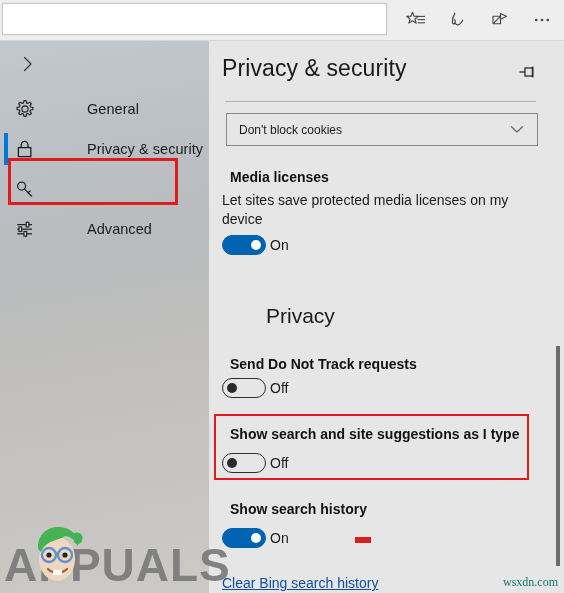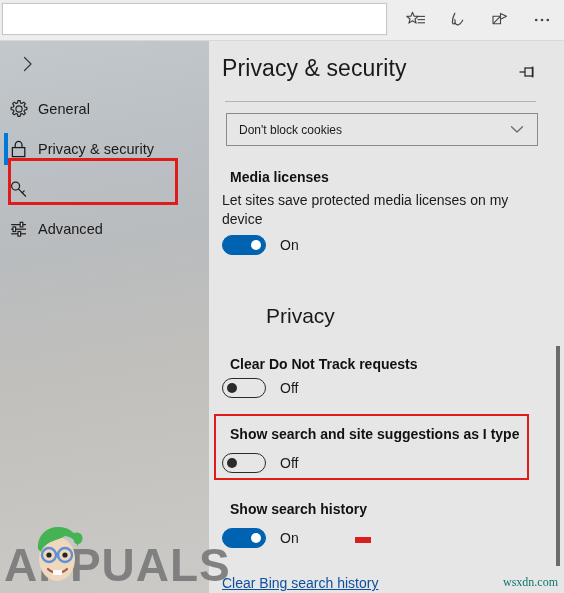--- a/index.html
+++ b/index.html
@@ -88,22 +88,23 @@
     position: absolute;
     top: 48px; left: 0;
     width: 209px;
   }
 
   .nav-item {
     position: relative;
     height: 40px;
     display: flex;
     align-items: center;
-    padding-left: 8px;
-    cursor: pointer;
+    padding-left: 14px;
+    cursor: pointer;
+    gap: 43px;
   }
   .nav-icon {
     width: 30px; height: 24px;
     display: flex; align-items: center; justify-content: flex-start;
     flex: 0 0 30px;
   }
   .nav-label {
     font-size: 14.5px;
     color: #1a1a1a;
     font-family: "Liberation Sans", sans-serif;
@@ -233,21 +234,21 @@
   }
   .toggle.off .knob {
     position: absolute;
     left: 4px; top: 50%;
     transform: translateY(-50%);
     width: 10px; height: 10px;
     border-radius: 50%;
     background: #2b2b2b;
   }
   .toggle-label {
-    margin-left: 14px;
+    margin-left: 4px;
     font-size: 14px;
     color: #1a1a1a;
   }
 
   .link {
     position: absolute;
     left: 13px;
     font-size: 14px;
     color: #0d4f9e;
     text-decoration: underline;
@@ -433,21 +434,21 @@
     <div class="sec-desc" style="top:150px;">Let sites save protected media licenses on my device</div>
     <div class="toggle-row" style="top:193px;">
       <div class="toggle on">
         <span class="knob"></span>
       </div>
       <span class="toggle-label">On</span>
     </div>
 
     <div class="group-head" style="top:263px;margin-left:44px;">Privacy</div>
 
-    <div class="sec-head" style="top:315px;">Clear Do Not Track requests</div>
+    <div class="sec-head" style="top:315px;">Send Do Not Track requests</div>
     <div class="toggle-row" style="top:336px;">
       <div class="toggle off">
         <span class="knob"></span>
       </div>
       <span class="toggle-label">Off</span>
     </div>
 
     <div class="sec-head" style="top:385px;">Show search and site suggestions as I type</div>
     <div class="toggle-row" style="top:411px;">
       <div class="toggle off">

